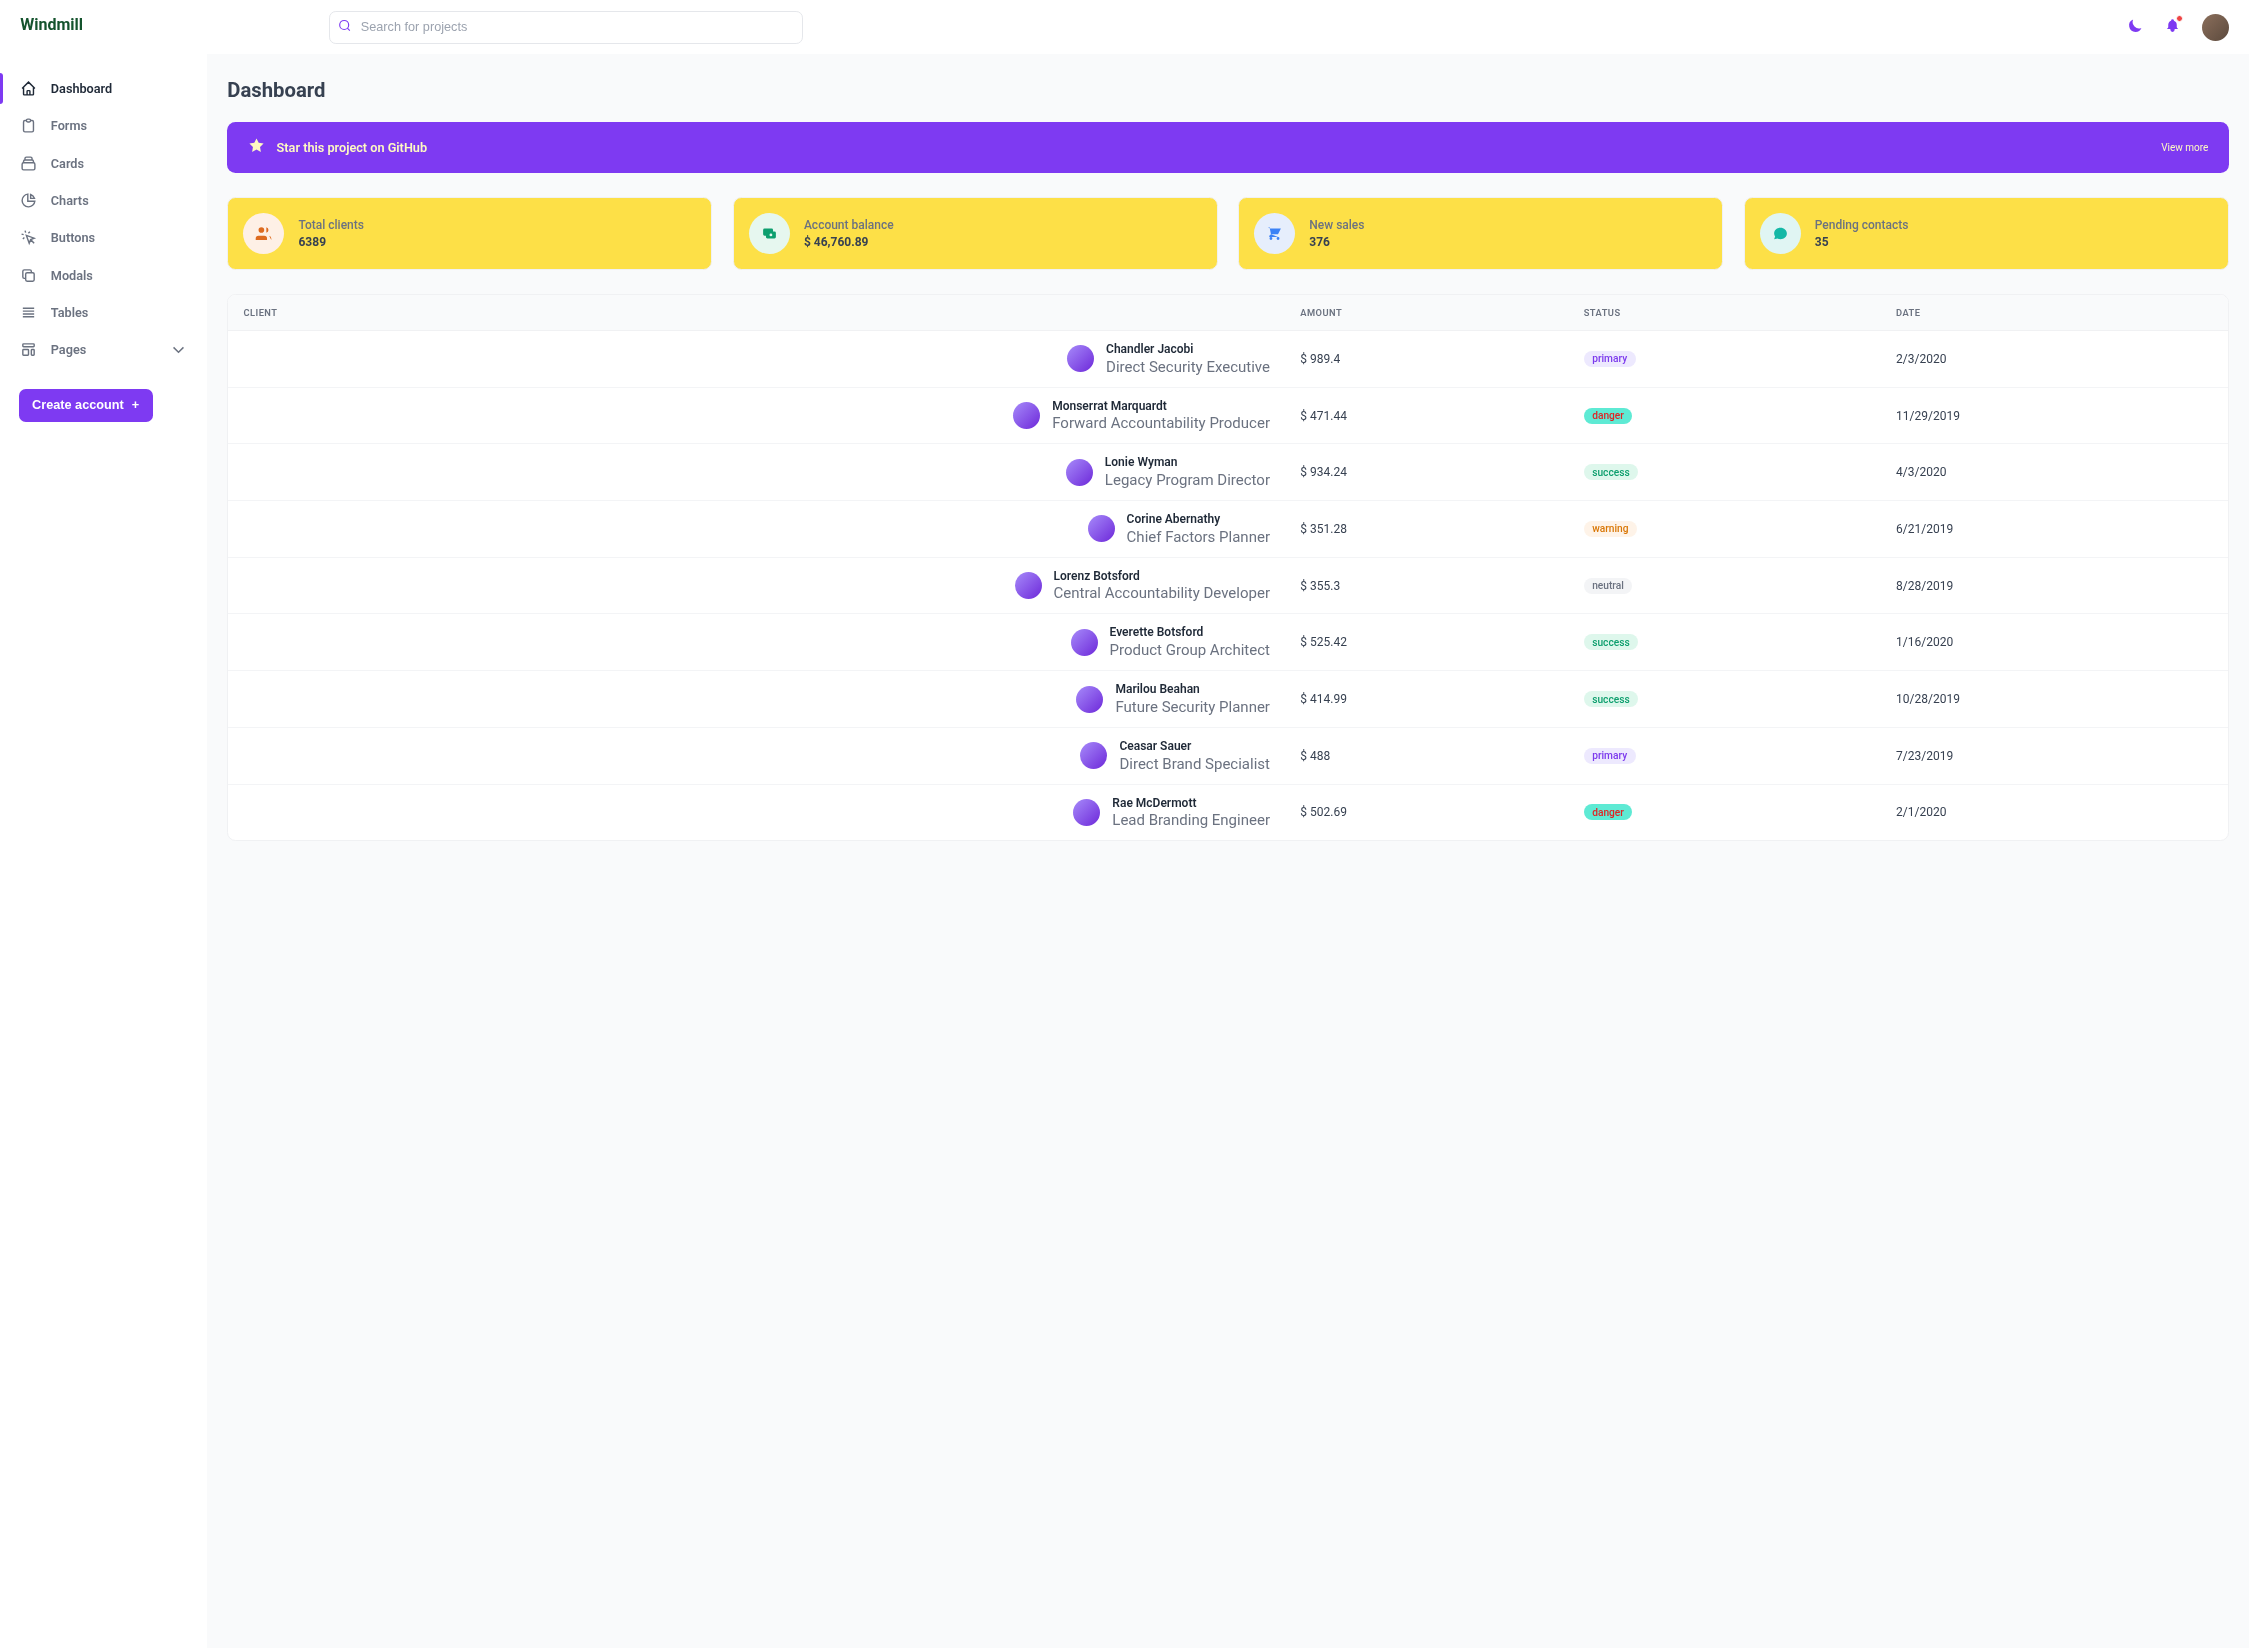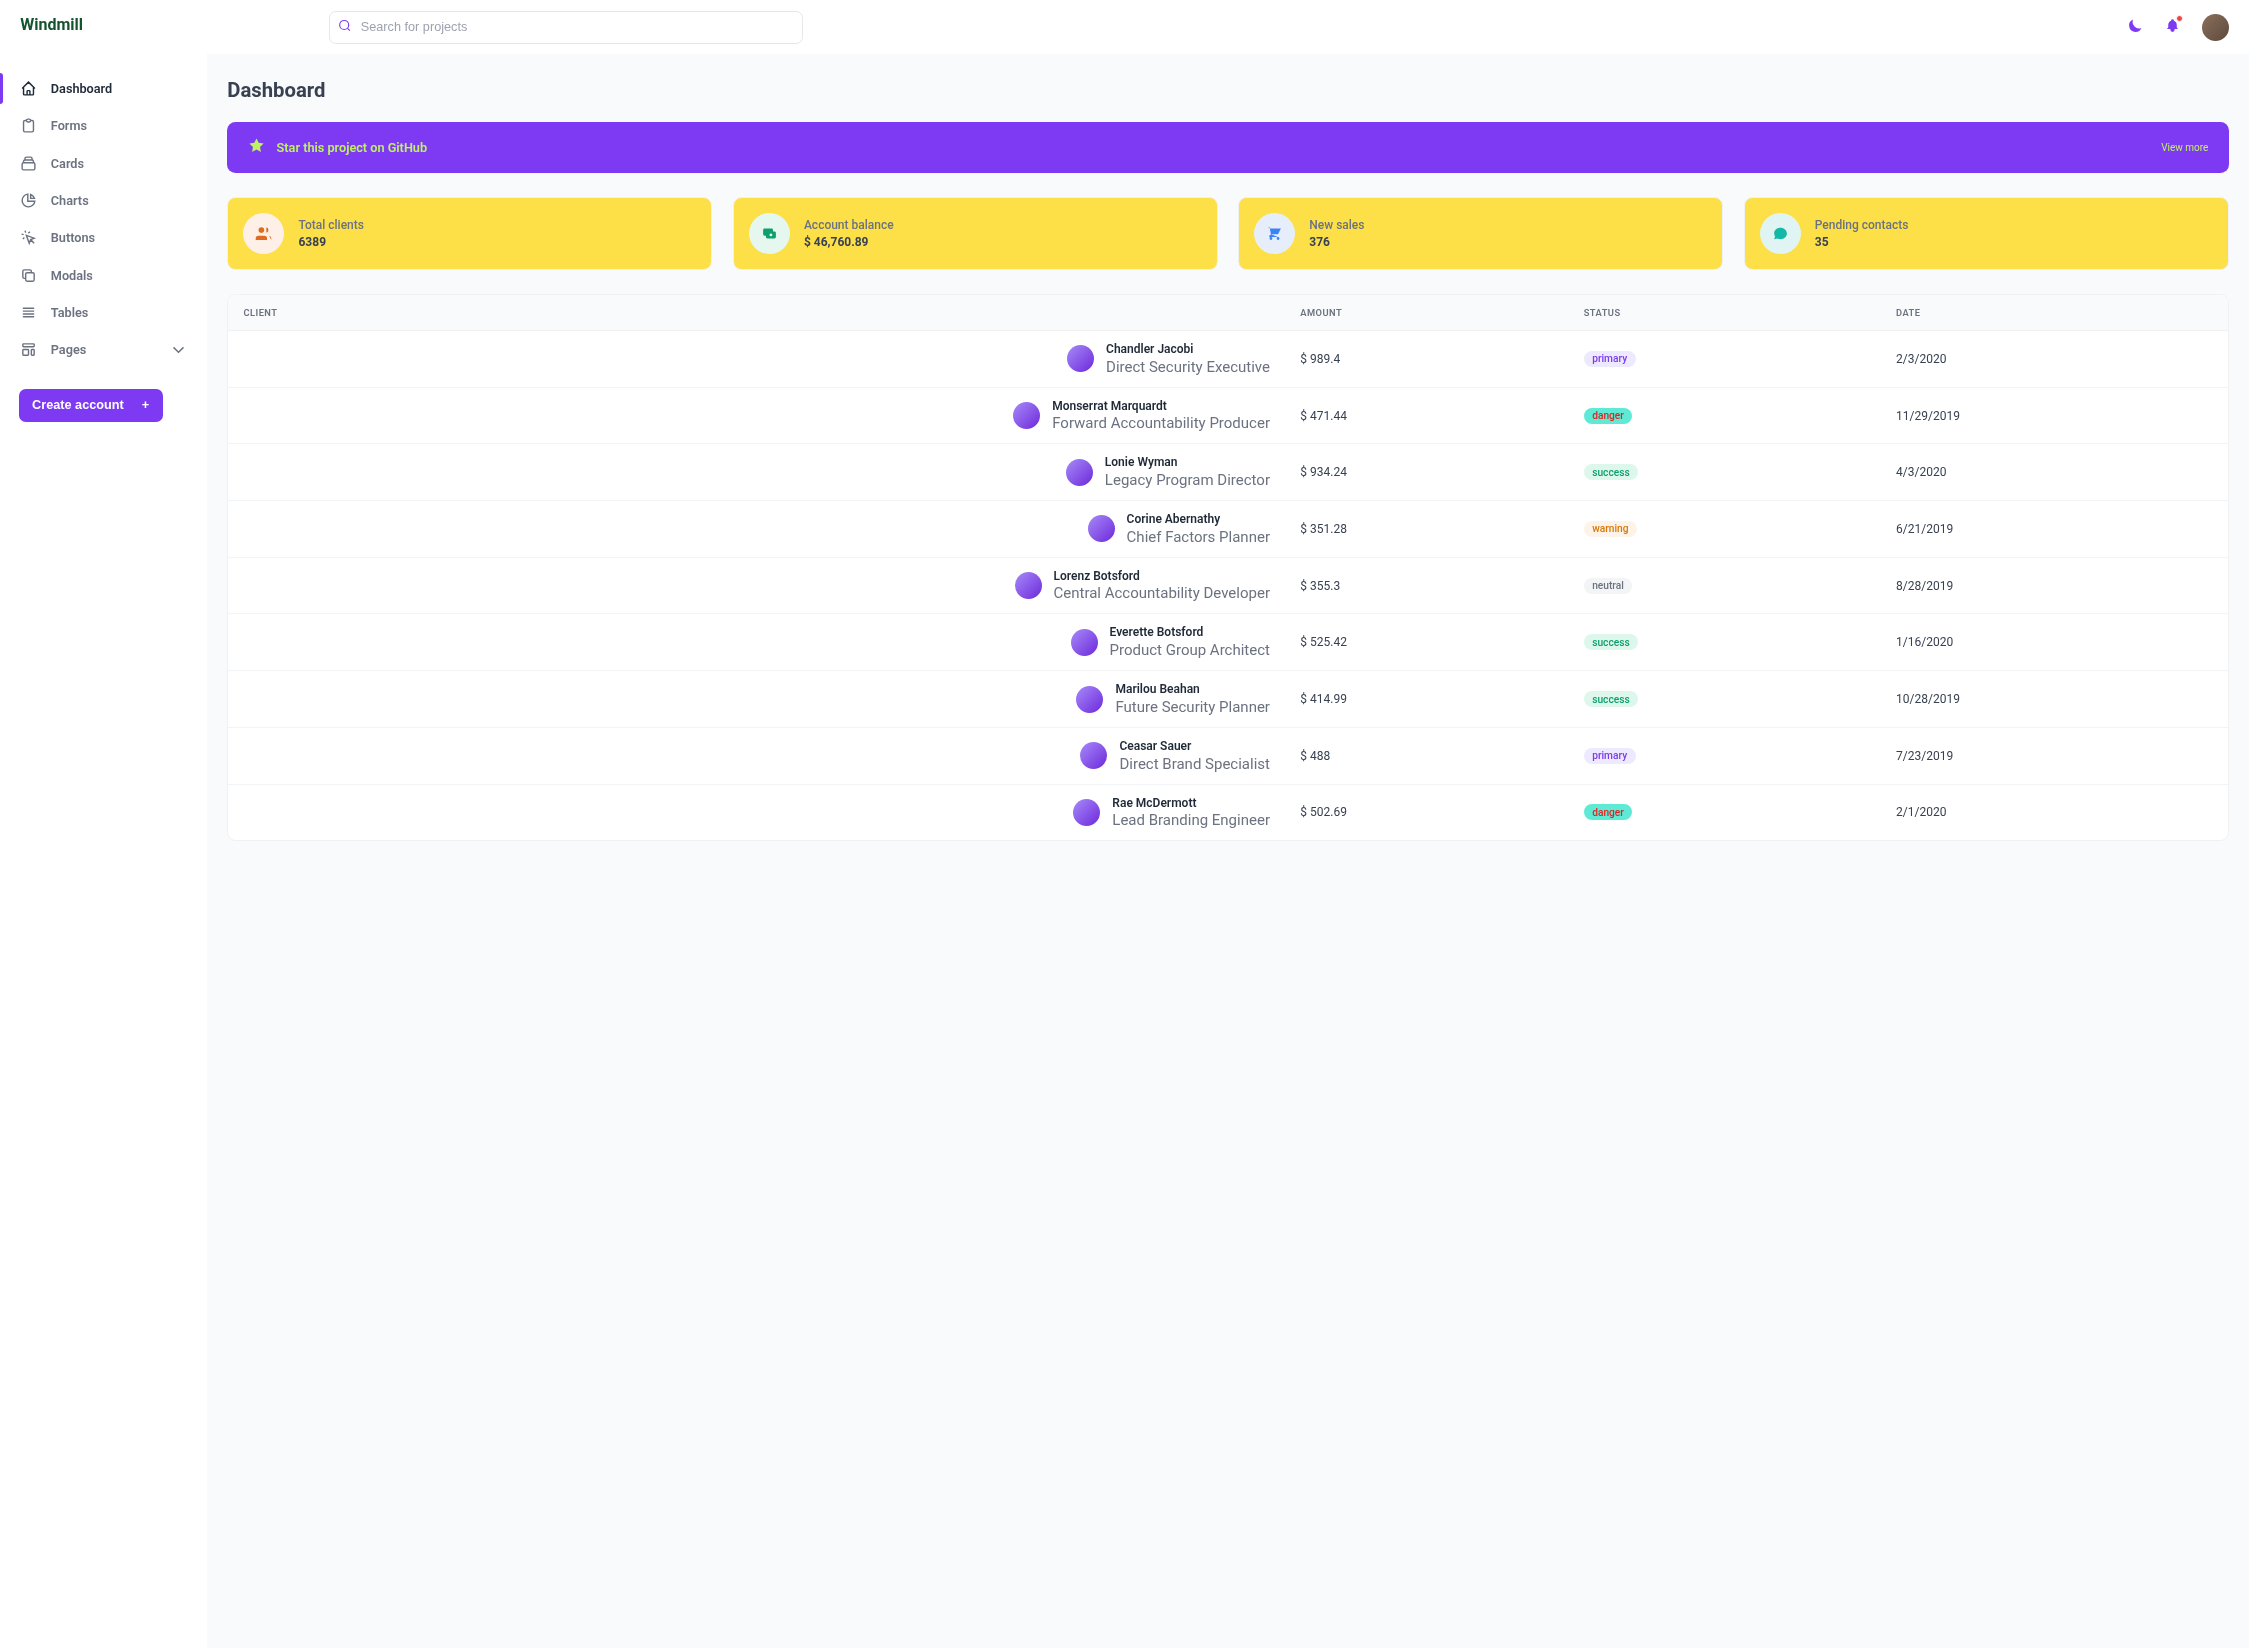--- a/index.html
+++ b/index.html
@@ -50,21 +50,21 @@
   margin: 20.3px 18.6px;
   background: #7e3af2;
   color: #fff;
   border: none;
   border-radius: 6.8px;
   padding: 9.3px 13.5px;
   font-size: 12.7px;
   font-weight: 600;
   display: flex;
   align-items: center;
-  gap: 18px;
+  gap: 8px;
   cursor: pointer;
 }
 .main-wrap { flex: 1; display: flex; flex-direction: column; }
 .header {
   height: 54px;
   display: flex;
   align-items: center;
   padding: 0 20.3px;
   background: #fff;
 }
@@ -122,21 +122,21 @@
   padding: 24px 20.3px;
 }
 .page-title {
   font-size: 20.3px;
   font-weight: 700;
   color: #374151;
   margin-bottom: 20.3px;
 }
 .cta {
   background: #7e3af2;
-  color: #bef264;
+  color: #fef9c3;
   border-radius: 8.5px;
   padding: 15.2px 20.3px;
   display: flex;
   align-items: center;
   margin-bottom: 24px;
 }
 .cta .star { margin-right: 12px; }
 .cta-text { font-weight: 600; font-size: 12.7px; }
 .cta-link { margin-left: auto; font-weight: 400; font-size: 10px; cursor: pointer; }
 .cards {

